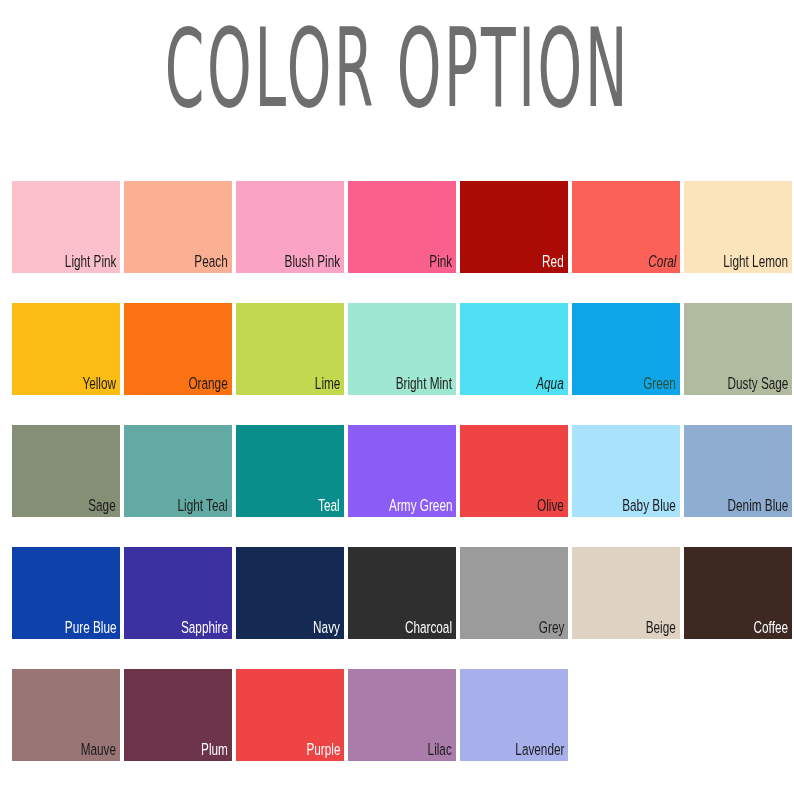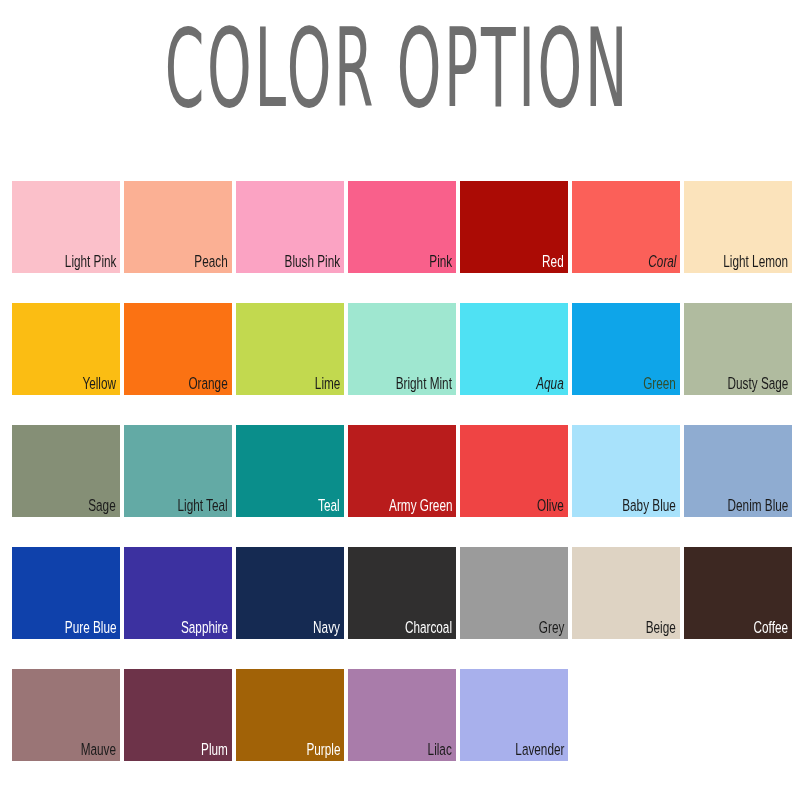--- a/index.html
+++ b/index.html
@@ -136,21 +136,21 @@
       </div>
       <div class="swatch" style="background-color: rgb(133, 143, 118);">
         <span class="swatch-label dark">Sage</span>
       </div>
       <div class="swatch" style="background-color: rgb(99, 170, 165);">
         <span class="swatch-label dark">Light Teal</span>
       </div>
       <div class="swatch" style="background-color: rgb(10, 142, 139);">
         <span class="swatch-label light">Teal</span>
       </div>
-      <div class="swatch" style="background-color: #b91c1c; padding-left: 37px;">
+      <div class="swatch" style="background-color: #8b5cf6; padding-left: 37px;">
         <span class="swatch-label light">Army Green</span>
       </div>
       <div class="swatch" style="background-color: #ef4444;">
         <span class="swatch-label dark">Olive</span>
       </div>
       <div class="swatch" style="background-color: rgb(168, 226, 251);">
         <span class="swatch-label dark">Baby Blue</span>
       </div>
       <div class="swatch" style="background-color: rgb(143, 172, 209);">
         <span class="swatch-label dark">Denim Blue</span>
@@ -175,21 +175,21 @@
       </div>
       <div class="swatch" style="background-color: rgb(61, 40, 34);">
         <span class="swatch-label light">Coffee</span>
       </div>
       <div class="swatch" style="background-color: rgb(154, 117, 118);">
         <span class="swatch-label dark">Mauve</span>
       </div>
       <div class="swatch" style="background-color: rgb(109, 51, 73);">
         <span class="swatch-label light">Plum</span>
       </div>
-      <div class="swatch" style="background-color: #a16207;">
+      <div class="swatch" style="background-color: #ef4444;">
         <span class="swatch-label light">Purple</span>
       </div>
       <div class="swatch" style="background-color: rgb(169, 124, 170);">
         <span class="swatch-label dark">Lilac</span>
       </div>
       <div class="swatch" style="background-color: rgb(168, 176, 236);">
         <span class="swatch-label dark">Lavender</span>
       </div>
     </div>
 

